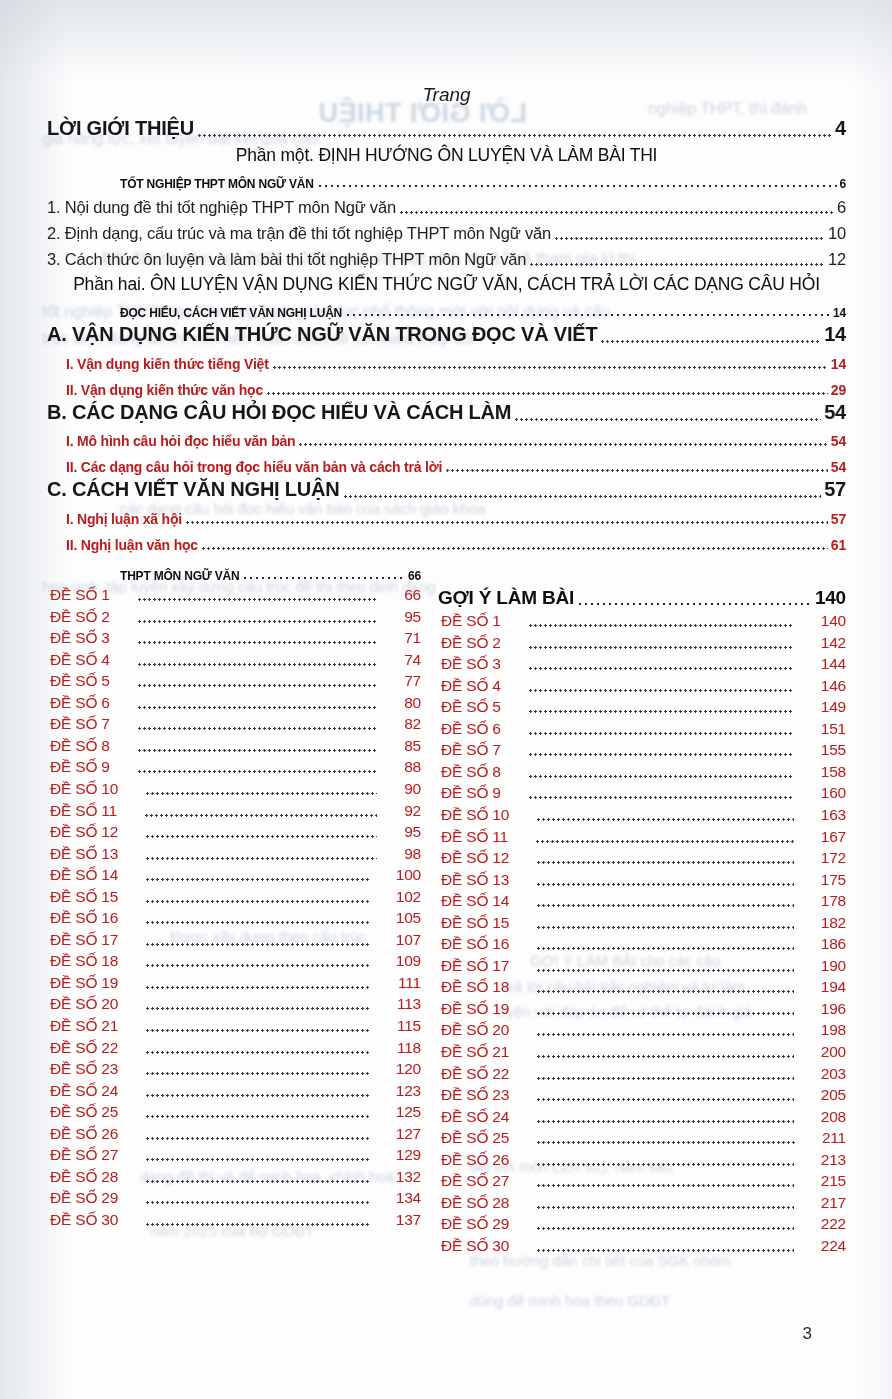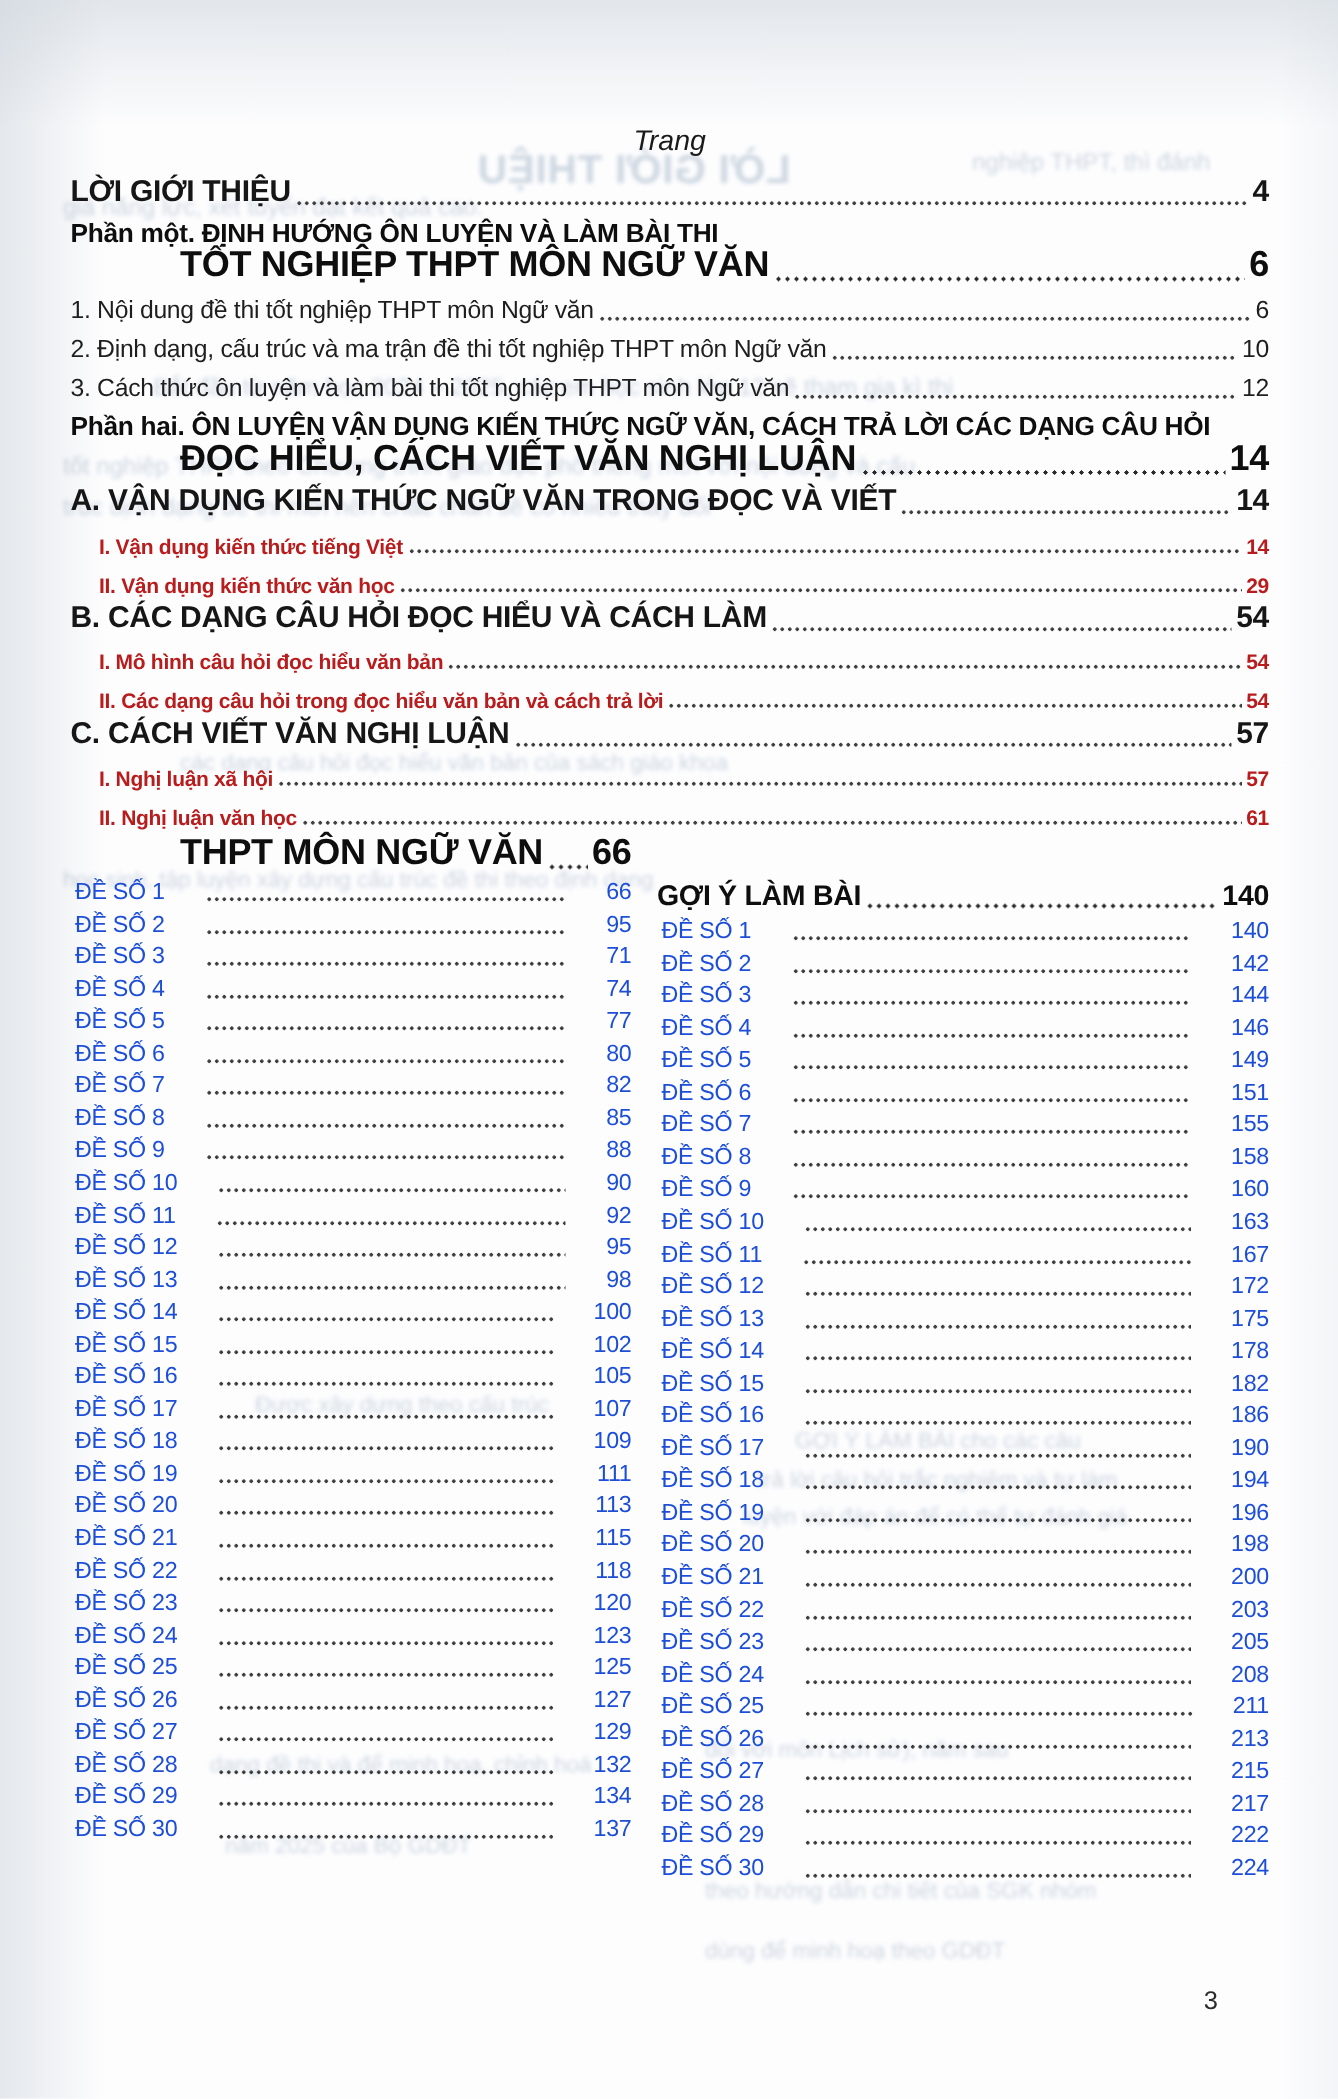--- a/index.html
+++ b/index.html
@@ -35,34 +35,34 @@
   .leader{
     flex:1 1 auto;min-width:8px;height:1em;margin:0 3px;
     background-image:radial-gradient(circle,#3c3c3c 1.05px,rgba(0,0,0,0) 1.25px);
     background-size:5px 5px;background-repeat:repeat-x;
     background-position:left bottom 2px;
   }
   
   .caps{font-size:20px;font-weight:700;color:#161616;}
   .item{font-size:16.5px;color:#1e1e1e;}
   .sub{font-size:14px;color:#b91c1c;padding-left:19px;font-weight:bold;}
-  .part{font-size:17.5px;font-weight:700;color:#0e0e0e;}
-  .part2{font-size:24px;font-weight:700;color:#0e0e0e;padding-left:73px;}
+  .part{font-size:17.5px;font-weight:400;color:#0e0e0e;justify-content:center;}
+  .part2{font-size:12px;font-weight:700;color:#0e0e0e;padding-left:73px;}
   .part2 .pg{font-weight:700;}
   .part2 .leader,.gy .leader{
     background-image:radial-gradient(circle,#2a2a2a 1.3px,rgba(0,0,0,0) 1.5px);
     background-size:6px 6px;background-position:left bottom 2px;
   }
   .gy{font-size:19px;font-weight:800;color:#0e0e0e;height:27px;}
   .cols{display:flex;margin-top:3px;}
   .col-left{width:374px;}
   .col-right{width:408px;margin-left:17px;padding-top:26px;}
   .col-left .part{height:27px;}
   .col-left .part2{height:27px;}
-  .de{height:21.55px;font-size:15.5px;color:#1d4ed8;padding-left:3px;gap:24px;}
+  .de{height:21.55px;font-size:15.5px;color:#b91c1c;padding-left:3px;gap:24px;}
   .pageno{
     position:absolute;right:80px;top:1324px;font-size:17px;color:#2a2a2a;z-index:1;
   }
 </style>
 </head>
 <body>
 
 <div class="ghosts">
 
 <span class="ghost nopage mirror bold" style="left: 318px; top: 98px; font-size: 27px;">LỜI GIỚI THIỆU</span>

